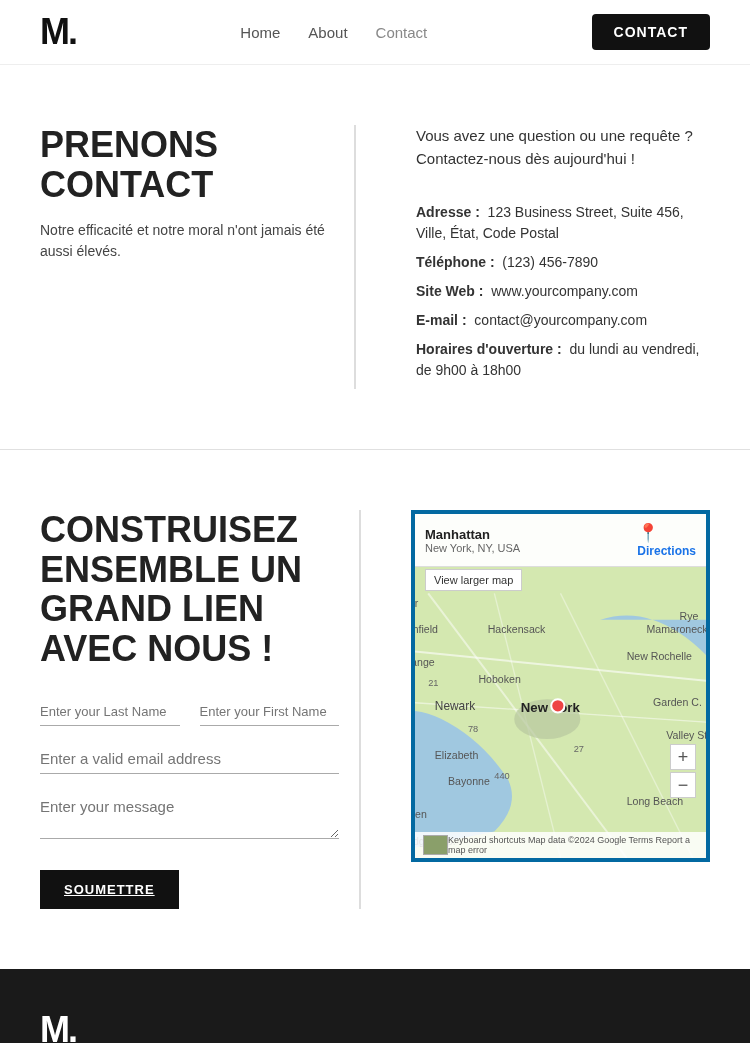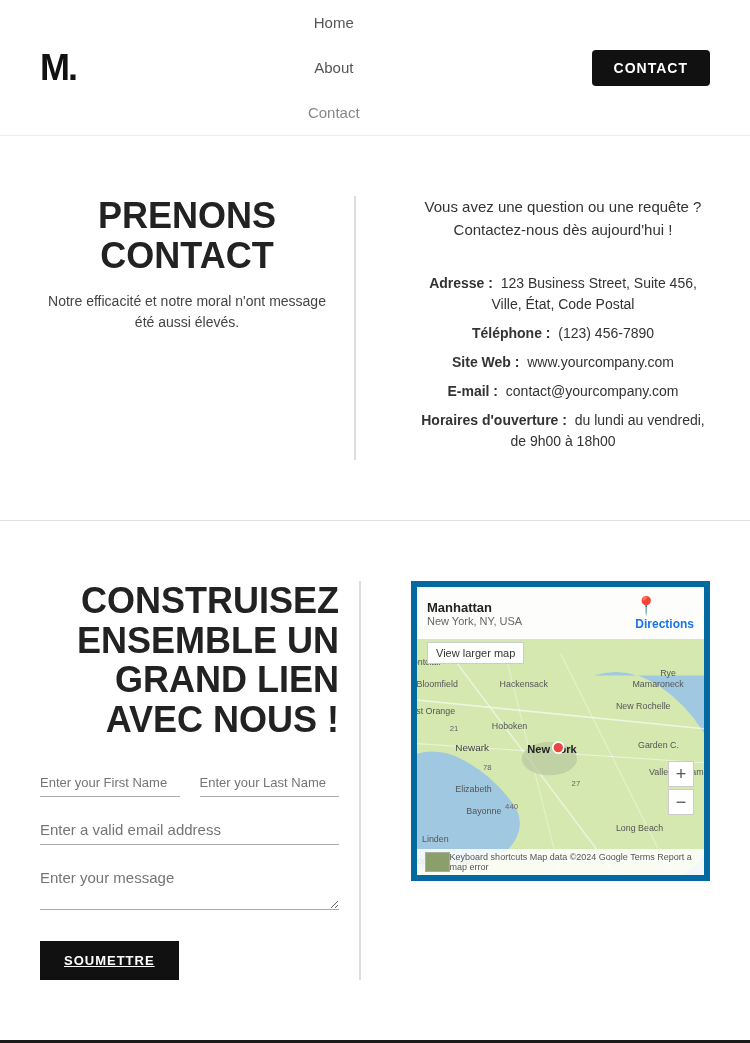--- a/index.html
+++ b/index.html
@@ -14,42 +14,41 @@
       border-bottom: 1px solid #eee;
       background: #fff;
     }
     .logo {
       font-size: 36px;
       font-weight: 900;
       color: #111;
       letter-spacing: -2px;
       line-height: 1;
     }
-    nav { display: flex; gap: 28px; align-items: center; flex-direction: column; }
+    nav { display: flex; gap: 28px; align-items: center; }
     nav a { text-decoration: none; color: #555; font-size: 15px; }
     nav a.active { color: #888; }
     .contact-btn {
       background: #111;
       color: #fff;
       border: none;
       padding: 10px 22px;
       border-radius: 4px;
       font-size: 14px;
       font-weight: bold;
       letter-spacing: 1px;
       cursor: pointer;
     }
 
     
     .section1 {
       display: flex;
       padding: 60px 40px;
       gap: 40px;
       border-bottom: 1px solid #e0e0e0;
-      text-align: center;
     }
     .section1-left { flex: 1; max-width: 320px; padding-right: 20px; border-right: 2px solid #ddd; }
     .section1-right { flex: 1; padding-left: 20px; }
     .section1-left h1 {
       font-size: 36px;
       font-weight: 900;
       text-transform: uppercase;
       margin-bottom: 16px;
       line-height: 1.1;
     }
@@ -67,21 +66,20 @@
     }
     .section2-left { flex: 1; max-width: 340px; padding-right: 20px; border-right: 2px solid #ddd; }
     .section2-right { flex: 1; padding-left: 10px; }
 
     .section2-left h2 {
       font-size: 36px;
       font-weight: 900;
       text-transform: uppercase;
       margin-bottom: 30px;
       line-height: 1.1;
-      text-align: right;
     }
 
     .form-row { display: flex; gap: 20px; margin-bottom: 18px; }
     .form-field { flex: 1; }
     .form-field input, .form-field textarea {
       width: 100%;
       border: none;
       border-bottom: 1px solid #aaa;
       outline: none;
       font-size: 13px;
@@ -112,25 +110,25 @@
       letter-spacing: 1px;
       cursor: pointer;
       text-transform: uppercase;
       margin-top: 10px;
       text-decoration: underline;
     }
 
     
     .map-container {
       width: 100%;
-      height: 300px;
+      height: 352px;
       background: #fde047;
       position: relative;
       overflow: hidden;
-      border: 6px solid #0369a1;
+      border: 4px solid #0369a1;
     }
     
     .map-info-bar {
       position: absolute;
       top: 0;
       left: 0;
       right: 0;
       background: rgba(255,255,255,0.95);
       padding: 8px 10px;
       display: flex;
@@ -231,21 +229,21 @@
     <a href="#">Home</a>
     <a href="#">About</a>
     <a href="#" class="active">Contact</a>
   </nav>
   <button class="contact-btn">CONTACT</button>
 </header>
 
 <div class="section1">
   <div class="section1-left">
     <h1>PRENONS CONTACT</h1>
-    <p>Notre efficacité et notre moral n'ont message été aussi élevés.</p>
+    <p>Notre efficacité et notre moral n'ont jamais été aussi élevés.</p>
   </div>
   <div class="section1-right">
     <p class="intro">Vous avez une question ou une requête ? Contactez-nous dès aujourd'hui !</p>
     <div class="contact-info">
       <p>
         <strong>Adresse :</strong>
         &nbsp;<span>123 Business Street, Suite 456, Ville, État, Code Postal</span>
       </p>
       <p>
         <strong>Téléphone :</strong>
@@ -267,24 +265,24 @@
   </div>
 </div>
 
 <div class="section2">
   <div class="section2-left">
     <h2>CONSTRUISEZ ENSEMBLE UN GRAND LIEN AVEC NOUS !</h2>
 
     
     <div class="form-row">
       <div class="form-field">
+        <input type="text" placeholder="Enter your Last Name" style="">
+      </div>
+      <div class="form-field">
         <input type="text" placeholder="Enter your First Name" style="">
-      </div>
-      <div class="form-field">
-        <input type="text" placeholder="Enter your Last Name" style="">
       </div>
     </div>
     <div class="form-full">
       <input type="email" placeholder="Enter a valid email address" style="">
     </div>
     <div class="form-full">
       <textarea placeholder="Enter your message" style=""></textarea>
     </div>
     <button class="submit-btn">SOUMETTRE</button>
   </div>

